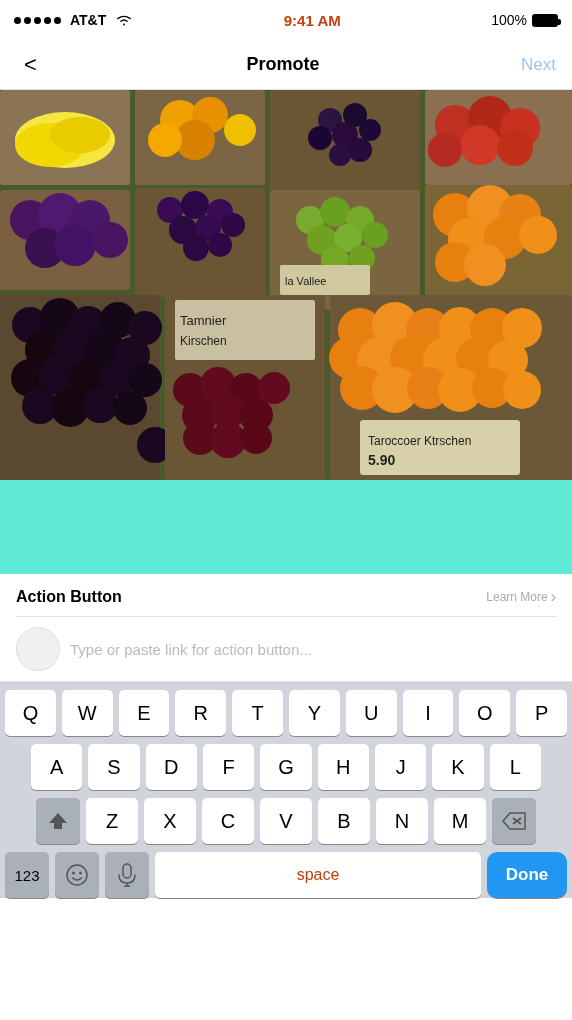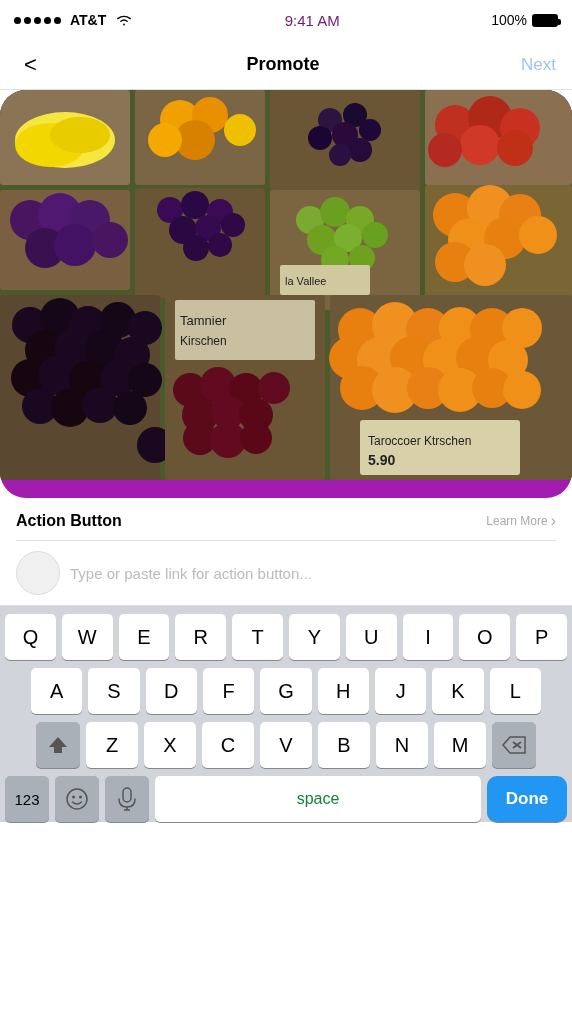--- a/index.html
+++ b/index.html
@@ -32,21 +32,21 @@
     .signal-dot {
       width: 7px; height: 7px; border-radius: 50%; background: #000;
     }
     .carrier {
       font-size: 14px; font-weight: 600; color: #000; margin-left: 4px;
     }
     .wifi-icon {
       width: 18px; height: 14px; margin-left: 4px;
     }
     .status-center {
-      font-size: 15px; font-weight: 400; color: #701a75; text-align: right;
+      font-size: 15px; font-weight: 700; color: #c2410c; text-align: right;
     }
     .status-right {
       display: flex; align-items: center; gap: 5px;
     }
     .battery-pct {
       font-size: 14px; font-weight: 500; color: #000;
     }
     .battery-icon {
       width: 26px; height: 13px; border: 2px solid #000; border-radius: 3px; position: relative; background: #000;
     }
@@ -70,25 +70,24 @@
     .nav-title {
       font-size: 18px; font-weight: 700; color: #000;
     }
     .nav-next {
       font-size: 17px; font-weight: 500; color: #a0c4f0; cursor: pointer;
     }
 
     
     .photo-container {
       width: 572px;
-      height: 408px;
+      height: 484px;
       overflow: hidden;
       position: relative;
-      background: #a21caf;
-      border-radius: 26px;
+      background: #5eead4;
     }
 
     
     .action-section {
       background: #fff;
       padding: 14px 16px 10px 16px;
       border-bottom: 1px solid #e0e0e0;
     }
     .action-row {
       display: flex;
@@ -181,21 +180,21 @@
     }
     .key-mic {
       background: #aab0b8;
       flex: 0 0 44px;
     }
     .key-space {
       background: #fff;
       flex: 1;
       max-width: none;
       font-size: 16px;
-      color: #15803d;
+      color: #c2410c;
     }
     .key-done {
       background: #2196f3;
       color: #fff;
       flex: 0 0 80px;
       max-width: 80px;
       font-size: 17px;
       font-weight: 600;
       border-radius: 10px;
     }

